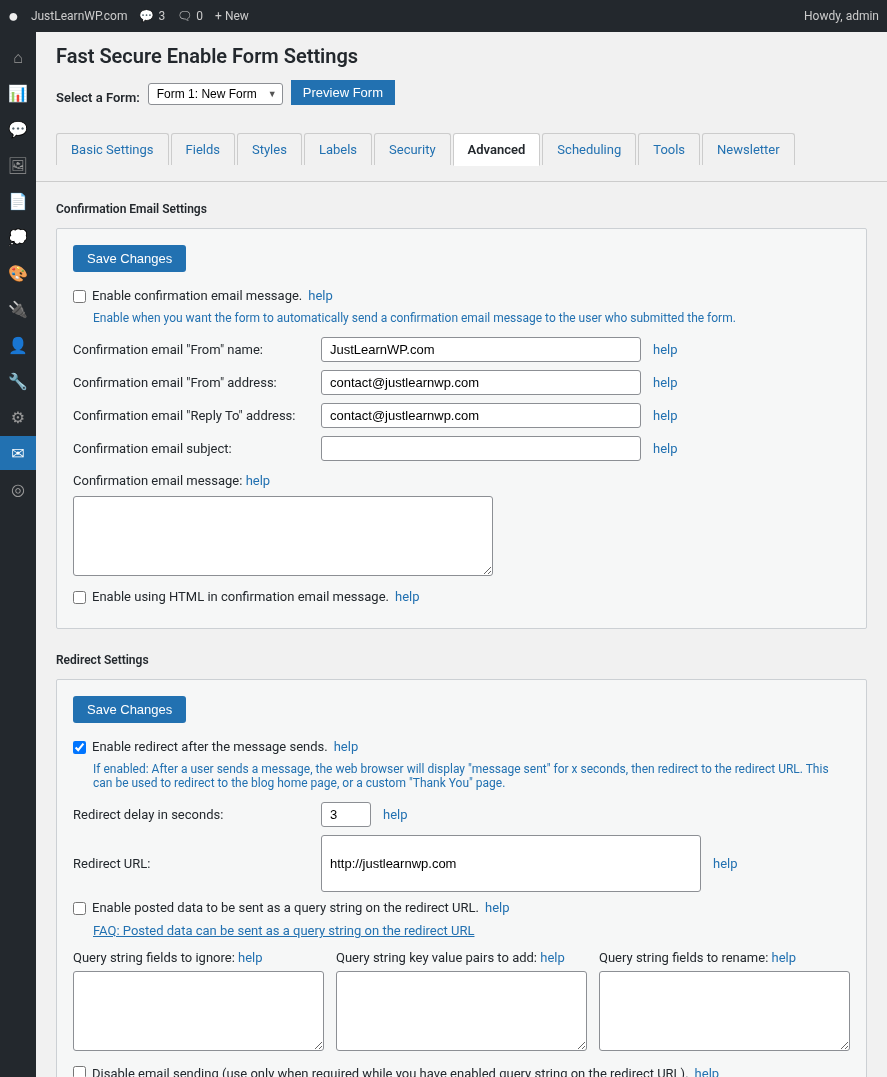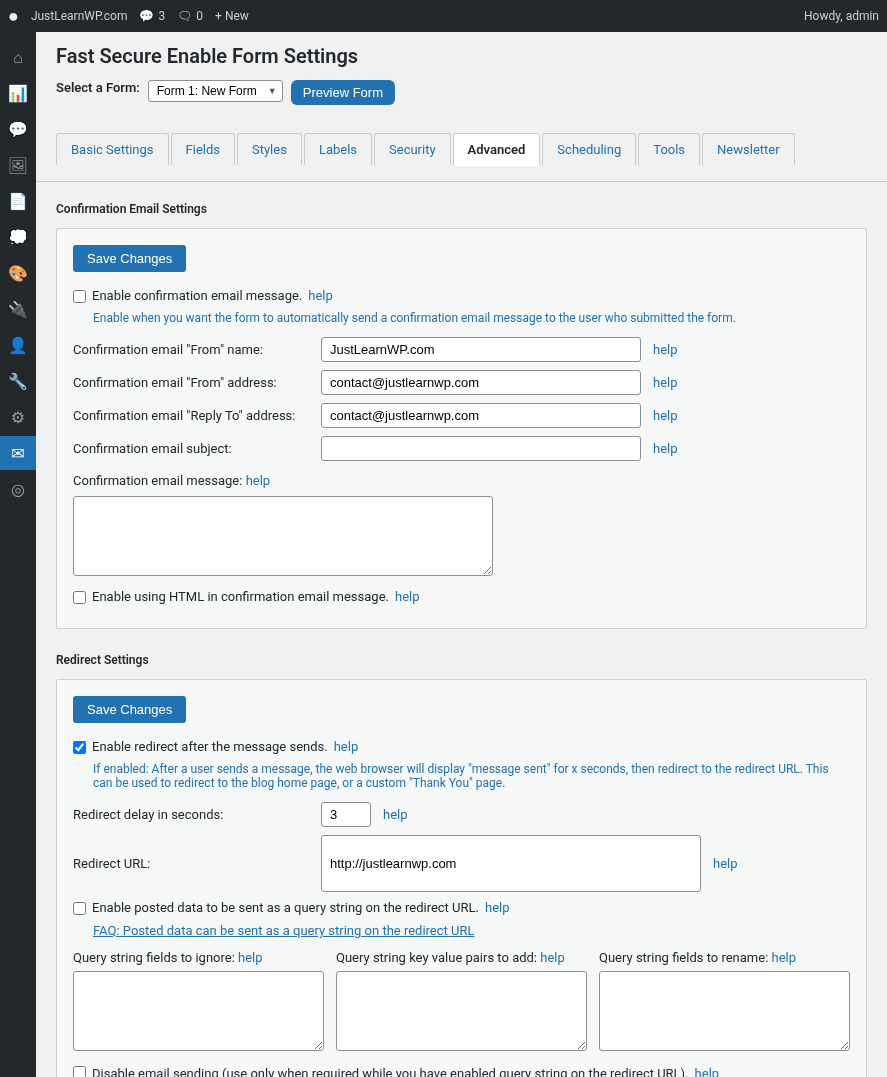--- a/index.html
+++ b/index.html
@@ -57,21 +57,21 @@
       padding: 12px 20px 0 20px;
     }
     .page-title {
       font-size: 20px;
       font-weight: 600;
       color: #23282d;
       margin-bottom: 12px;
     }
     .form-select-row {
       display: flex;
-      align-items: flex-start;
+      align-items: flex-end;
       gap: 8px;
       margin-bottom: 12px;
     }
     .form-select-label { font-weight: 600; font-size: 13px; }
     .form-select-dropdown {
       background: #fff;
       border: 1px solid #8c8f94;
       border-radius: 3px;
       padding: 3px 24px 3px 8px;
       font-size: 12px;
@@ -87,21 +87,21 @@
       right: 6px;
       top: 50%;
       transform: translateY(-50%);
       pointer-events: none;
       color: #555;
     }
     .preview-btn {
       background: #2271b1;
       color: #fff;
       border: none;
-      border-radius: 6px;
+      border-radius: 0;
       padding: 5px 12px;
       font-size: 13px;
       cursor: pointer;
     }
 
     
     .tabs {
       display: flex;
       background: #f1f1f1;
       padding: 16px 20px;

